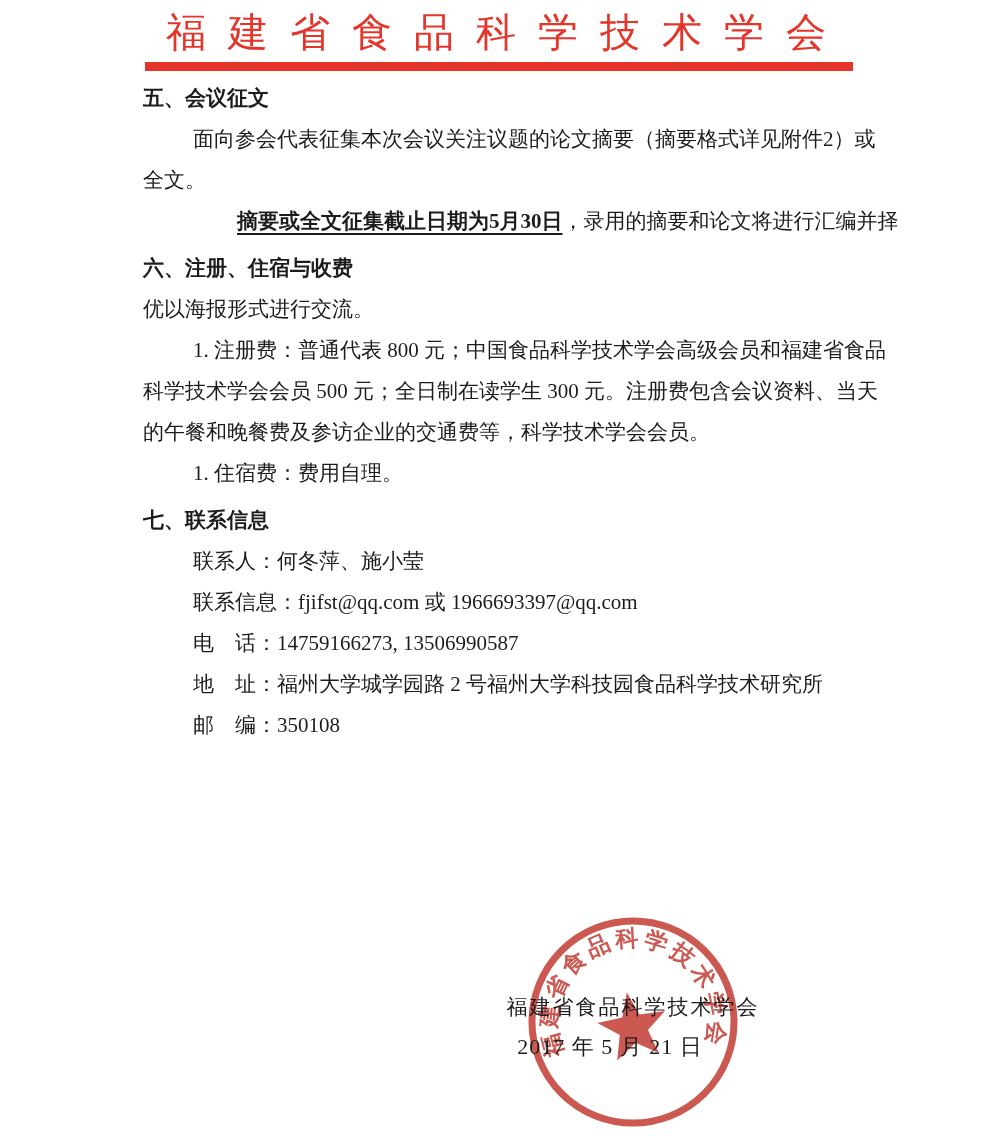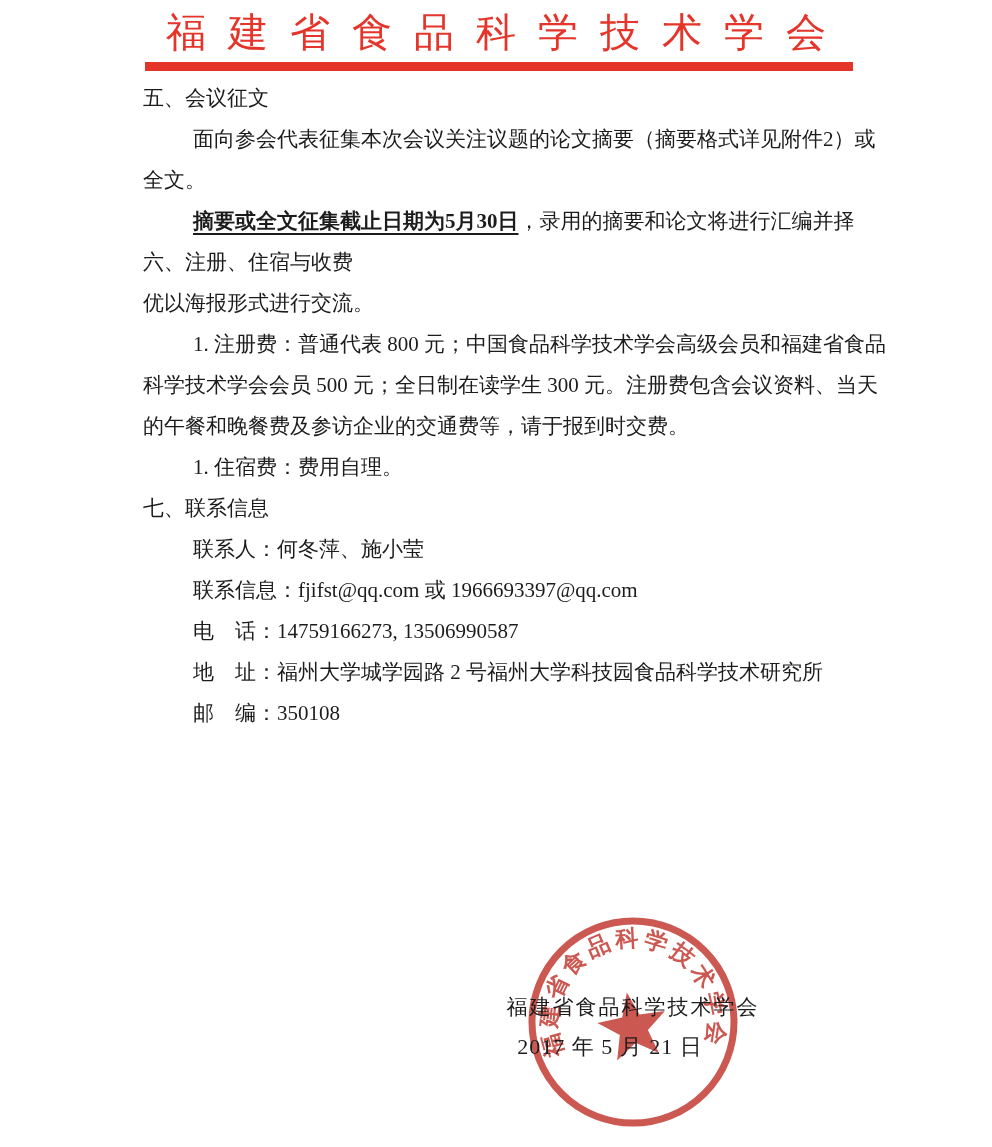--- a/index.html
+++ b/index.html
@@ -37,27 +37,28 @@
   
   .content{
     margin:7px 130px 0 143px;
     font-size:21px;
   }
   .line{
     line-height:41px;
     height:41px;
     white-space:nowrap;
   }
-  .heading{font-weight:normal;}
+  .heading{font-weight:bold;margin-top:6px;}
   .indent{padding-left:50px;}
   .bold-underline{
     font-weight:bold;
     text-decoration:underline;
     text-decoration-thickness:2px;
     text-underline-offset:5px;
+    margin-left:44px;
   }
   .contact-label{display:inline-block;}
   
   .signature{
     position:absolute;left:473px;top:993px;width:320px;
     text-align:center;font-size:21px;letter-spacing:2px;
     white-space:nowrap;z-index:3;
   }
   .sign-date{
     position:absolute;left:450px;top:1032px;width:320px;
@@ -86,21 +87,21 @@
     <div class="line heading">五、会议征文</div>
     <div class="line indent">面向参会代表征集本次会议关注议题的论文摘要（摘要格式详见附件2）或</div>
     <div class="line">全文。</div>
 
     <div class="line indent"><span class="bold-underline">摘要或全文征集截止日期为5月30日</span><span>，录用的摘要和论文将进行汇编并择</span></div>
     <div class="line heading">六、注册、住宿与收费</div>
 
     <div class="line">优以海报形式进行交流。</div>
     <div class="line indent">1. 注册费：普通代表 800 元；中国食品科学技术学会高级会员和福建省食品</div>
     <div class="line">科学技术学会会员 500 元；全日制在读学生 300 元。注册费包含会议资料、当天</div>
-    <div class="line">的午餐和晚餐费及参访企业的交通费等，请于报到时交费。</div>
+    <div class="line">的午餐和晚餐费及参访企业的交通费等，科学技术学会会员。</div>
     <div class="line indent">1. 住宿费：费用自理。</div>
 
     <div class="line heading">七、联系信息</div>
 
     <div class="line indent"><span class="contact-label">联系人：</span><span>何冬萍、施小莹</span></div>
 
     <div class="line indent"><span class="contact-label">联系信息：</span><span>fjifst@qq.com 或 1966693397@qq.com</span></div>
 
     <div class="line indent"><span class="contact-label">电　话：</span><span>14759166273, 13506990587</span></div>
 

